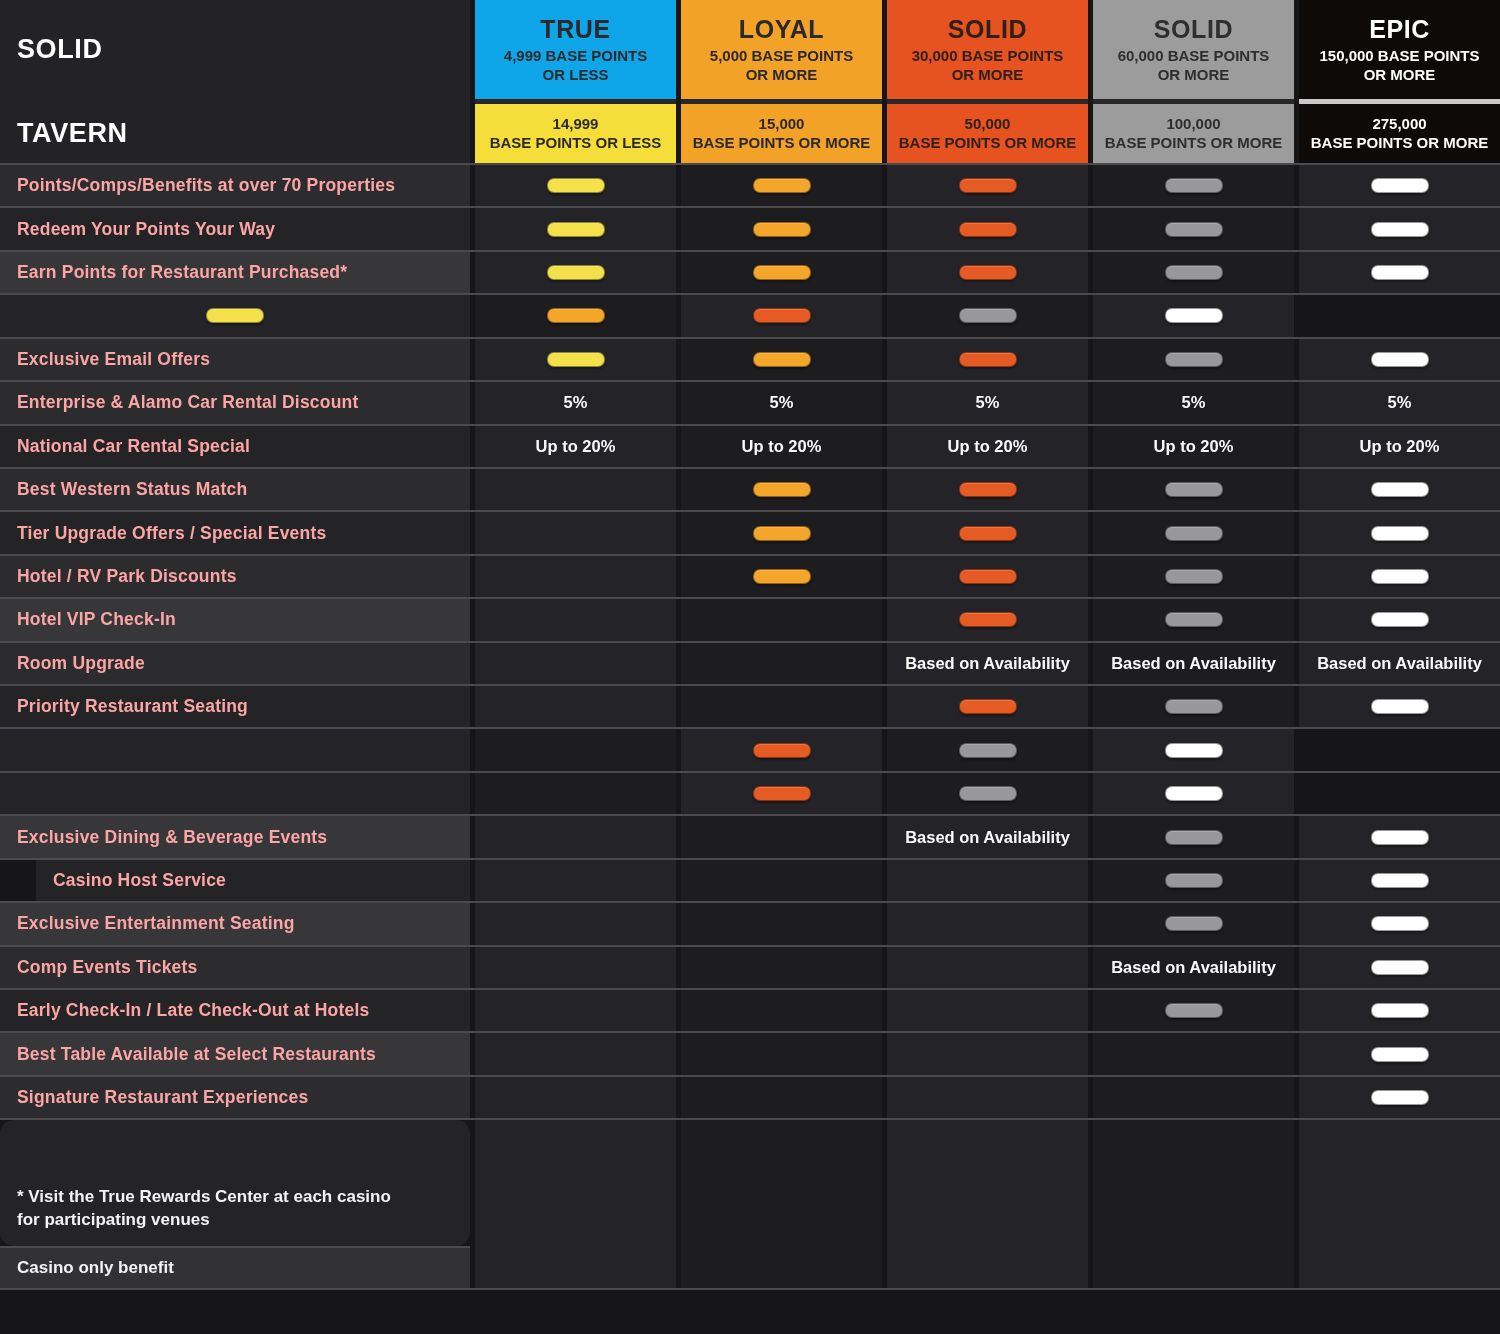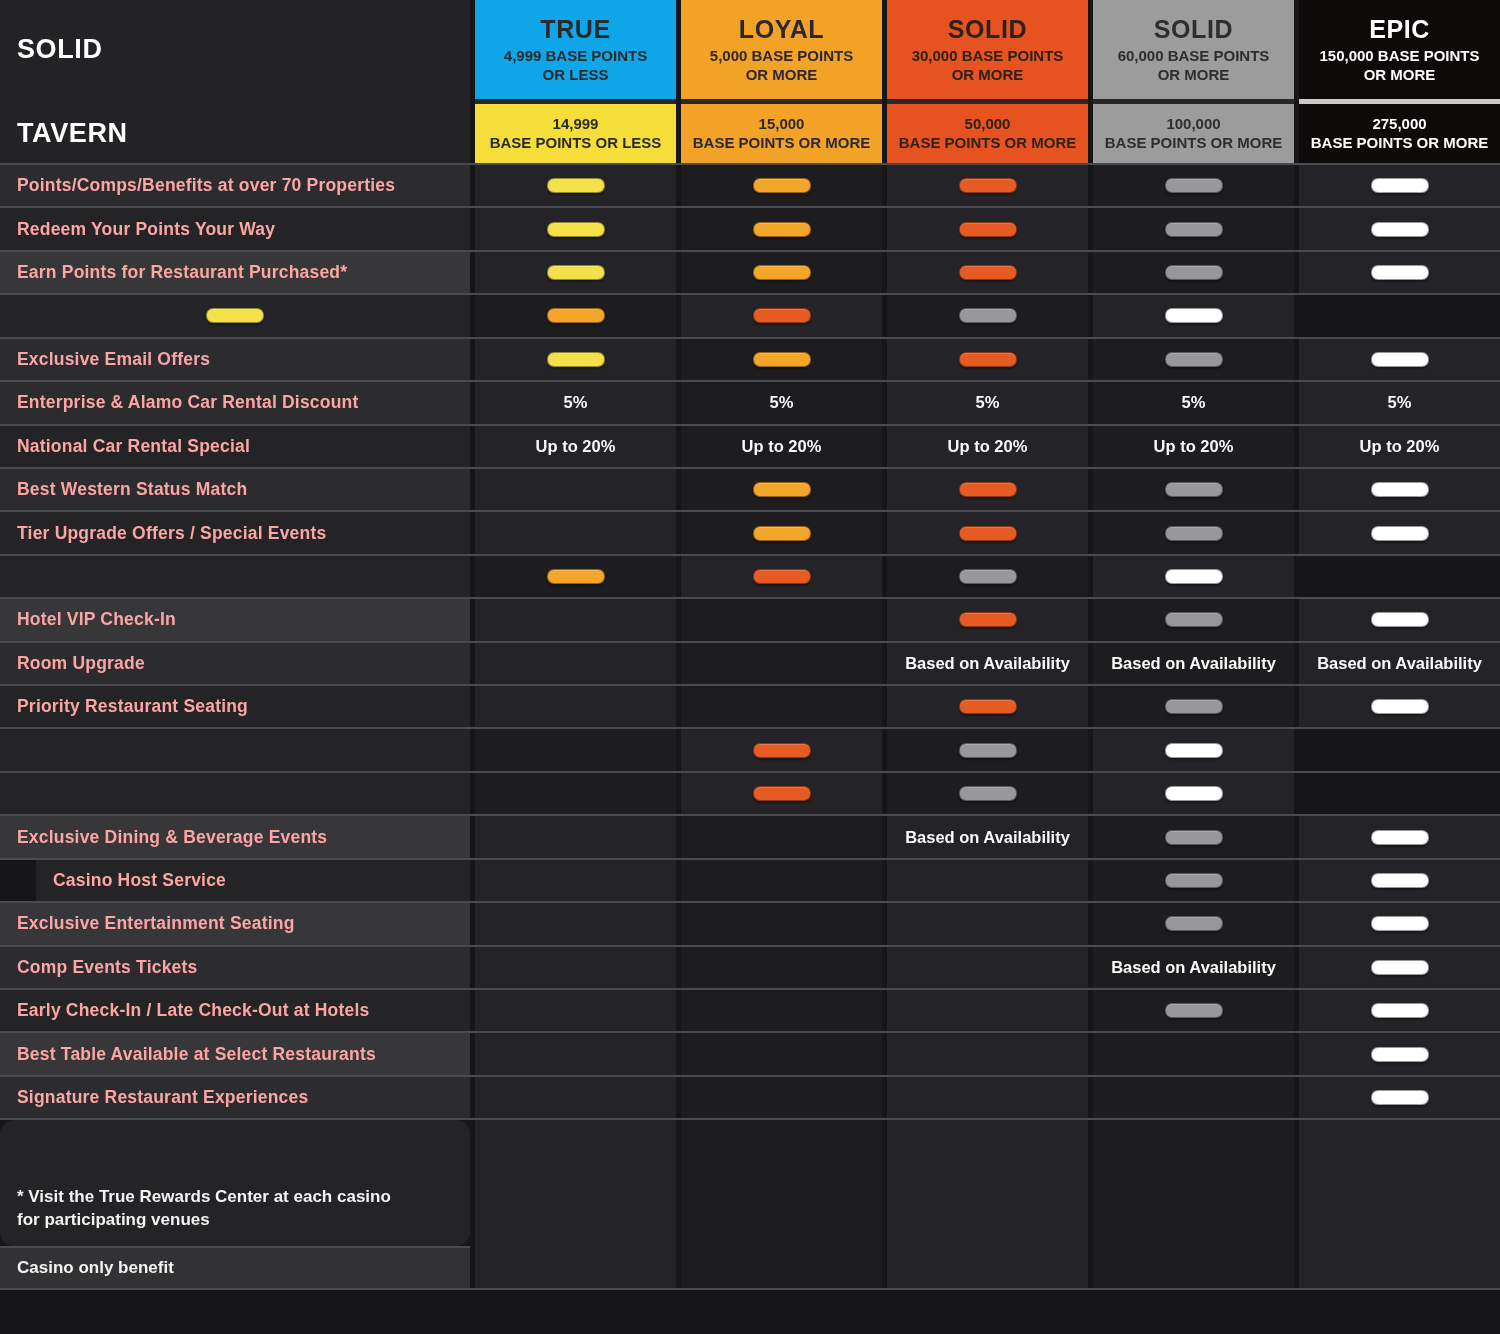--- a/index.html
+++ b/index.html
@@ -301,20 +301,21 @@
           <div class="pill" style="background: rgb(230, 90, 36);"></div>
         </div>
         <div class="bcell" style="background: rgb(29, 29, 32);">
           <div class="pill" style="background: rgb(152, 152, 155);"></div>
         </div>
         <div class="bcell" style="background: rgb(36, 36, 40);">
           <div class="pill" style="background: rgb(255, 255, 255);"></div>
         </div>
       </div>
       <div class="grid brow">
+        <div class="blabel" style="background: rgb(44, 44, 47);">Hotel / RV Park Discounts</div>
         <div class="bcell" style="background: rgb(36, 36, 40);"></div>
         <div class="bcell" style="background: rgb(29, 29, 32);">
           <div class="pill" style="background: rgb(244, 166, 42);"></div>
         </div>
         <div class="bcell" style="background: rgb(36, 36, 40);">
           <div class="pill" style="background: rgb(230, 90, 36);"></div>
         </div>
         <div class="bcell" style="background: rgb(29, 29, 32);">
           <div class="pill" style="background: rgb(152, 152, 155);"></div>
         </div>

